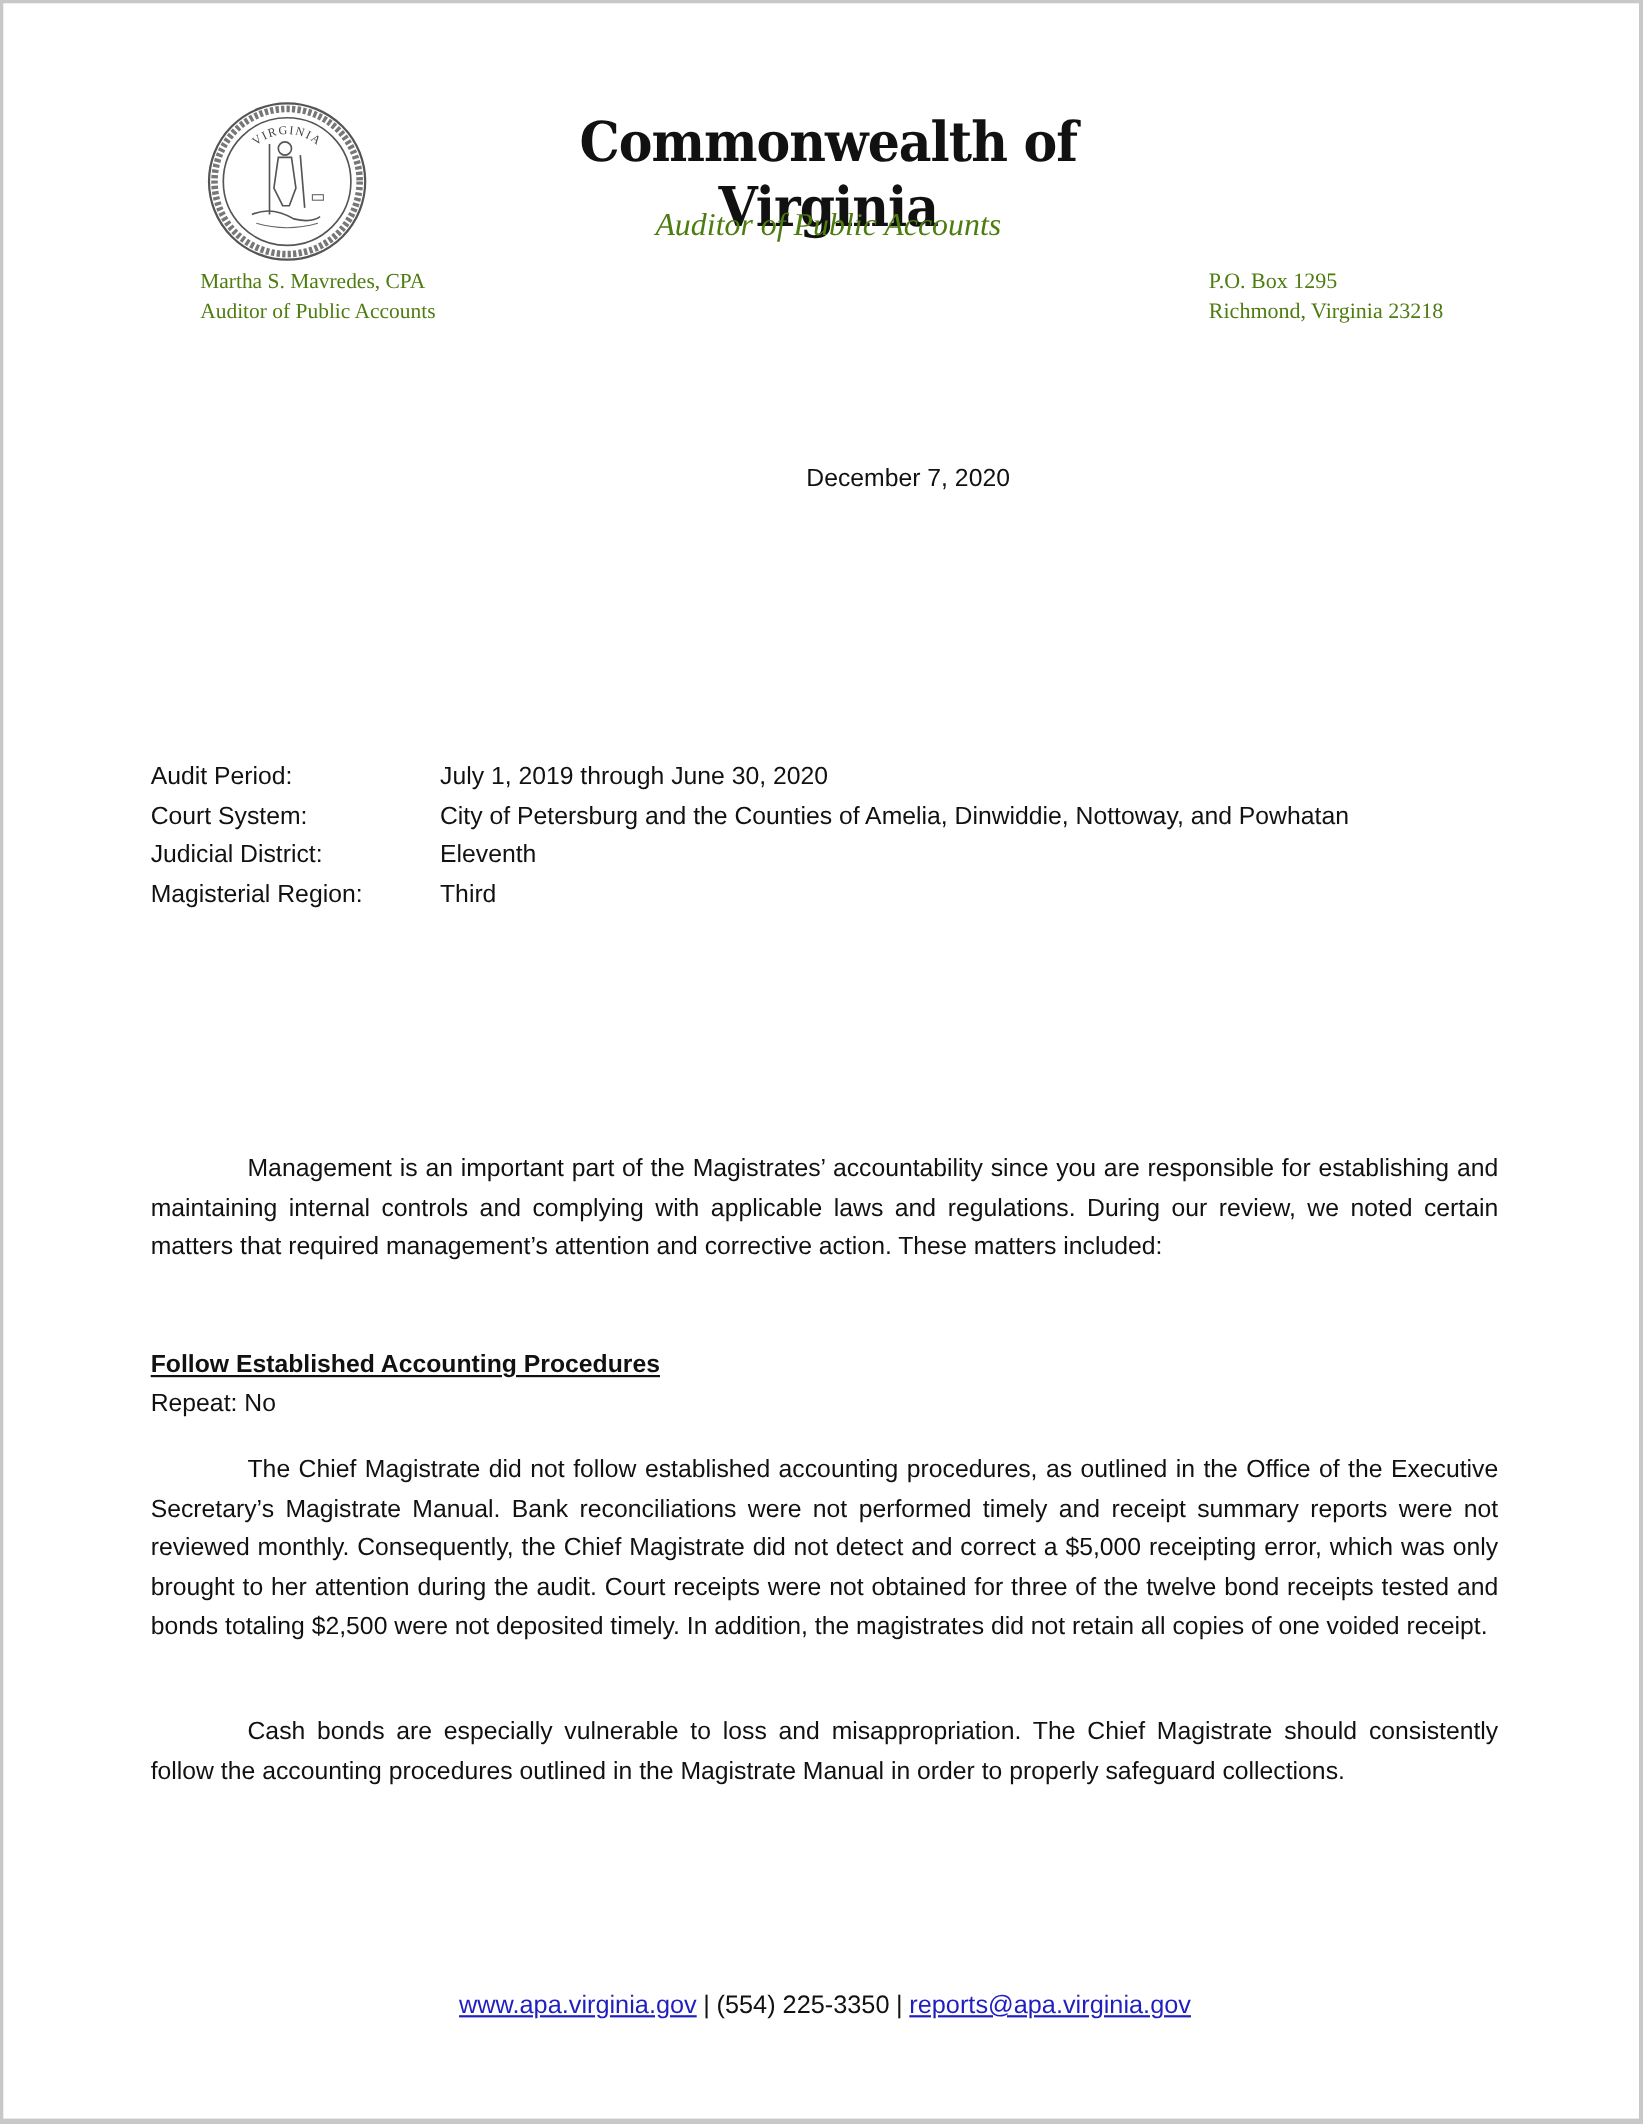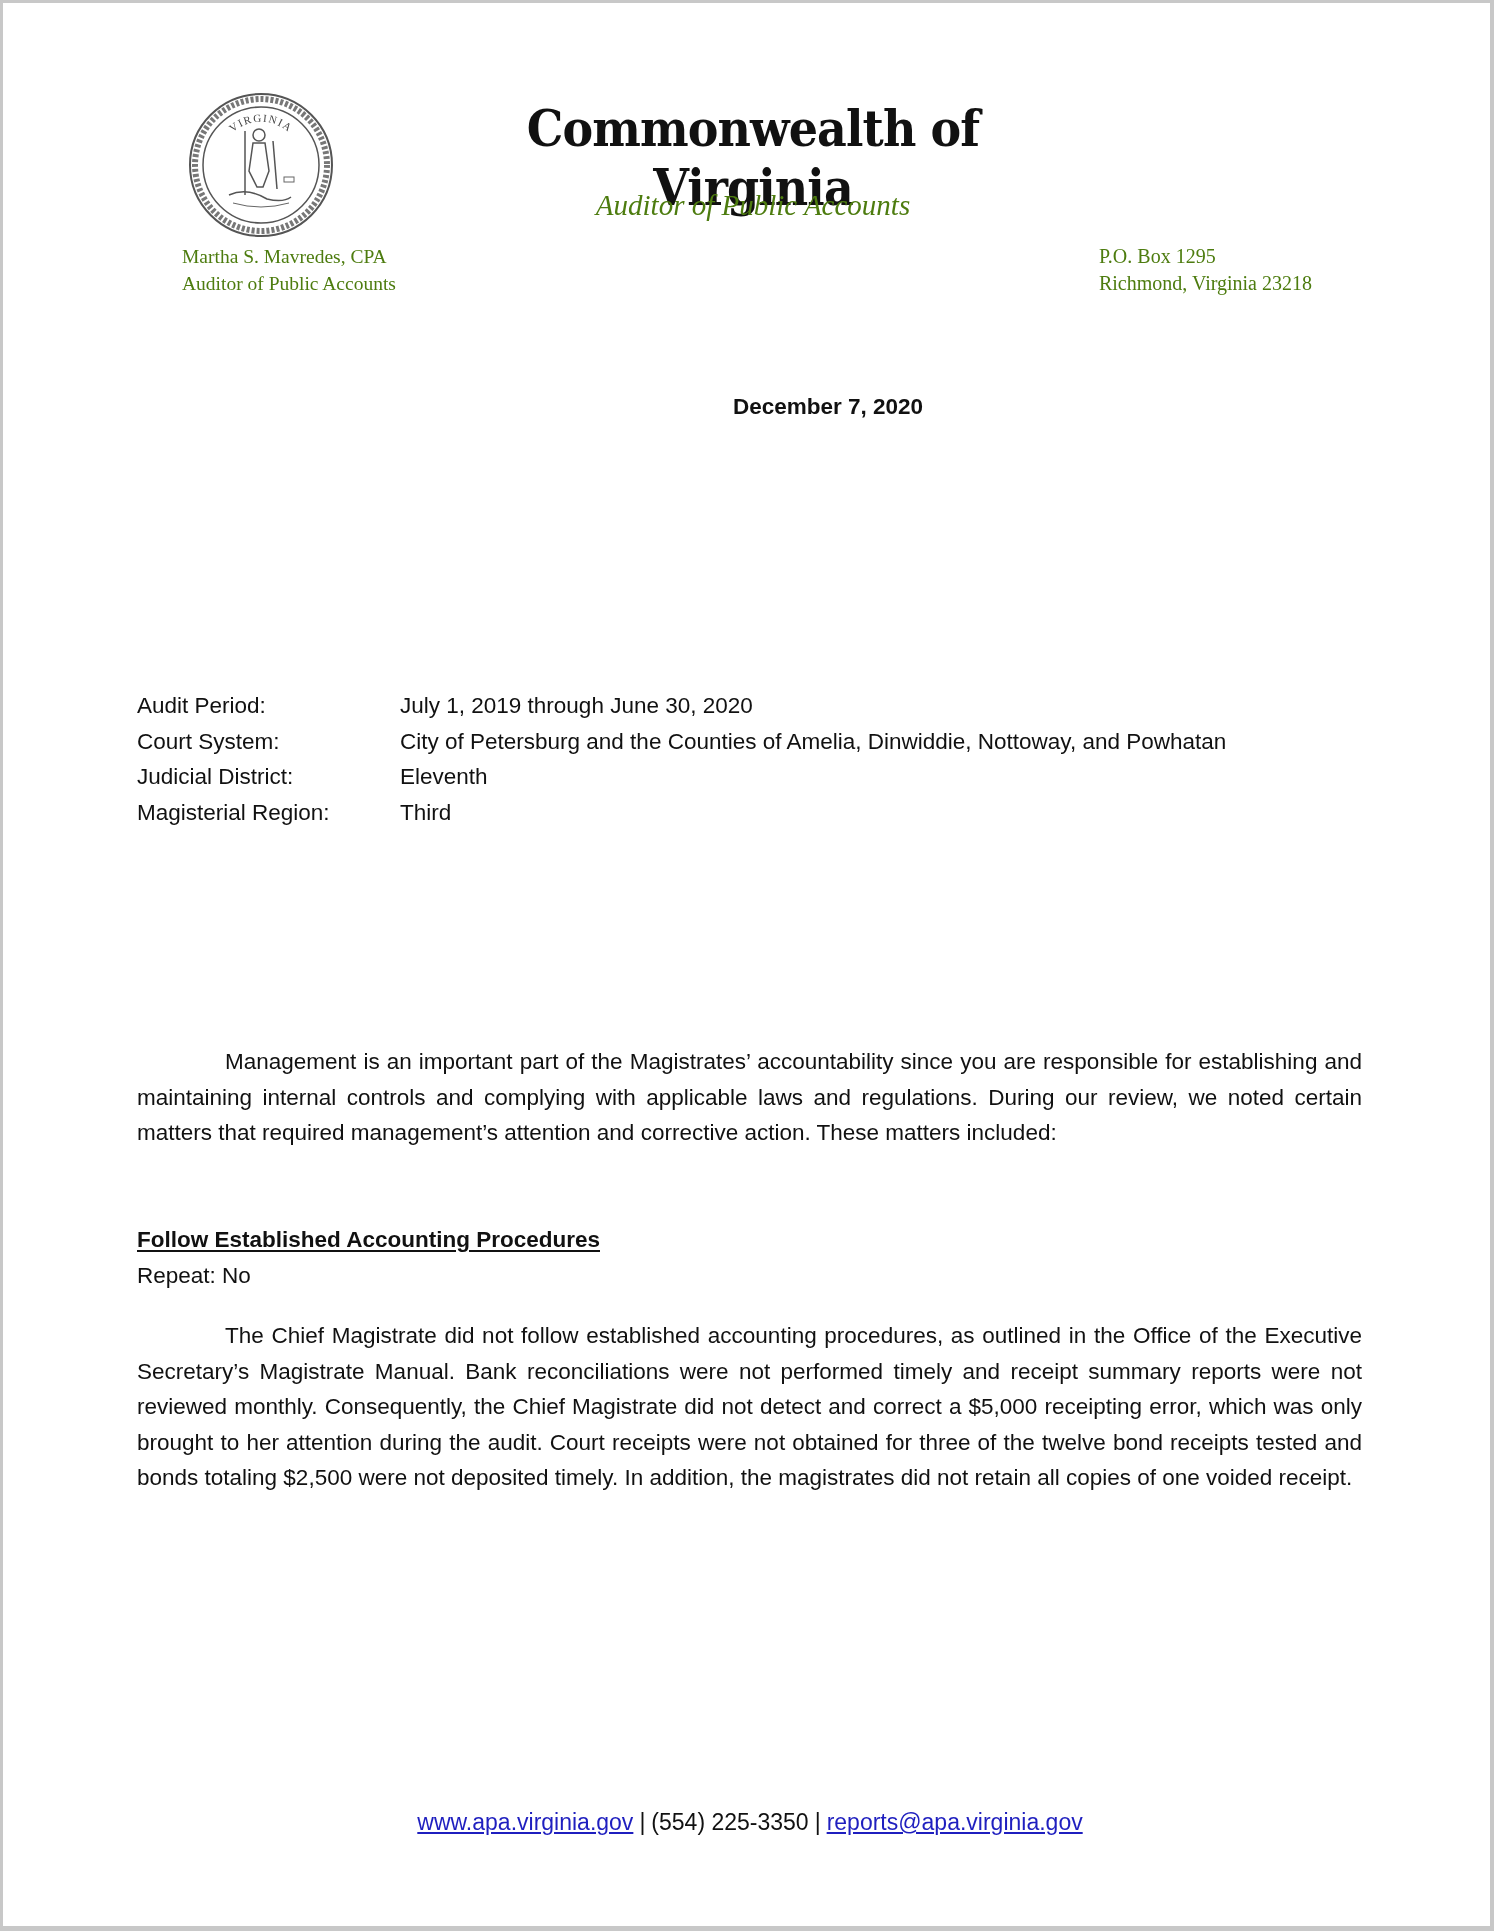--- a/index.html
+++ b/index.html
@@ -7,21 +7,21 @@
   .page { position:absolute; left:3px; top:3px; width:1487px; height:1923px; background:#ffffff; }
   .serif { font-family:"Liberation Serif", serif; color:#4d7c0f; }
   .sans { font-family:"Liberation Sans", sans-serif; color:#111; }
   .abs { position:absolute; }
   .seal { left:184px; top:88px; width:148px; height:148px; }
   .title { left:430px; top:96px; width:640px; text-align:center; font-family:"DejaVu Serif", serif; font-weight:bold; font-size:50px; letter-spacing:-1px; color:#111; transform:scaleX(0.92); transform-origin:center; }
   .subtitle { left:430px; top:186px; width:640px; text-align:center; font-style:italic; font-size:29px; }
   .lh-left { left:179px; top:240px; font-size:19.5px; line-height:27px; }
   .lh-right { right:178px; top:240px; font-size:20px; line-height:27px; }
   .body-text { font-family:"Liberation Sans", sans-serif; font-size:22.5px; line-height:35.6px; color:#111; }
-  .date { left:730px; top:386px;font-weight:bold; }
+  .date { left:730px; top:414px; }
   .recipient { left:134px; top:507px; }
   .audit-info { left:134px; top:685px; width:1225px; }
   .info-row { display:flex; }
   .info-label { width:263px; flex:none; }
   .info-value { flex:1; text-align:justify; text-align-last:left; }
   .para { position:absolute; left:134px; width:1225px; text-align:justify; }
   .para .indent { display:inline-block; width:88px; }
   .heading { left:134px; top:1219px; font-weight:bold; text-decoration:underline; text-underline-offset:3px; }
   .repeat { left:134px; top:1255px; }
   .footer { left:0; top:1806px; width:1494px; text-align:center; font-size:23px; }
@@ -88,18 +88,19 @@
   </div>
 
 
   <div class="para body-text" style="top:1041px;"><span class="indent"></span><span>Management is an important part of the Magistrates’ accountability since you are responsible for establishing and maintaining internal controls and complying with applicable laws and regulations. During our review, we noted certain matters that required management’s attention and corrective action.  These matters included:</span></div>
 
   <div class="abs heading body-text">Follow Established Accounting Procedures</div>
   <div class="abs repeat body-text">Repeat: No</div>
 
   <div class="para body-text" style="top:1315px;"><span class="indent"></span><span>The Chief Magistrate did not follow established accounting procedures, as outlined in the Office of the Executive Secretary’s Magistrate Manual.  Bank reconciliations were not performed timely and receipt summary reports were not reviewed monthly.  Consequently, the Chief Magistrate did not detect and correct a $5,000 receipting error, which was only brought to her attention during the audit.  Court receipts were not obtained for three of the twelve bond receipts tested and bonds totaling $2,500 were not deposited timely.  In addition, the magistrates did not retain all copies of one voided receipt.</span></div>
 
+  <div class="para body-text" style="top:1553px;"><span class="indent"></span><span>Cash bonds are especially vulnerable to loss and misappropriation.  The Chief Magistrate should consistently follow the accounting procedures outlined in the Magistrate Manual in order to properly safeguard collections.</span></div>
 
   <div class="abs footer sans">
     <a>www.apa.virginia.gov</a><span class="sep">|</span><span>(554) 225-3350</span><span class="sep">|</span><a>reports@apa.virginia.gov</a>
   </div>
 
 </div>
 
 </body></html>

